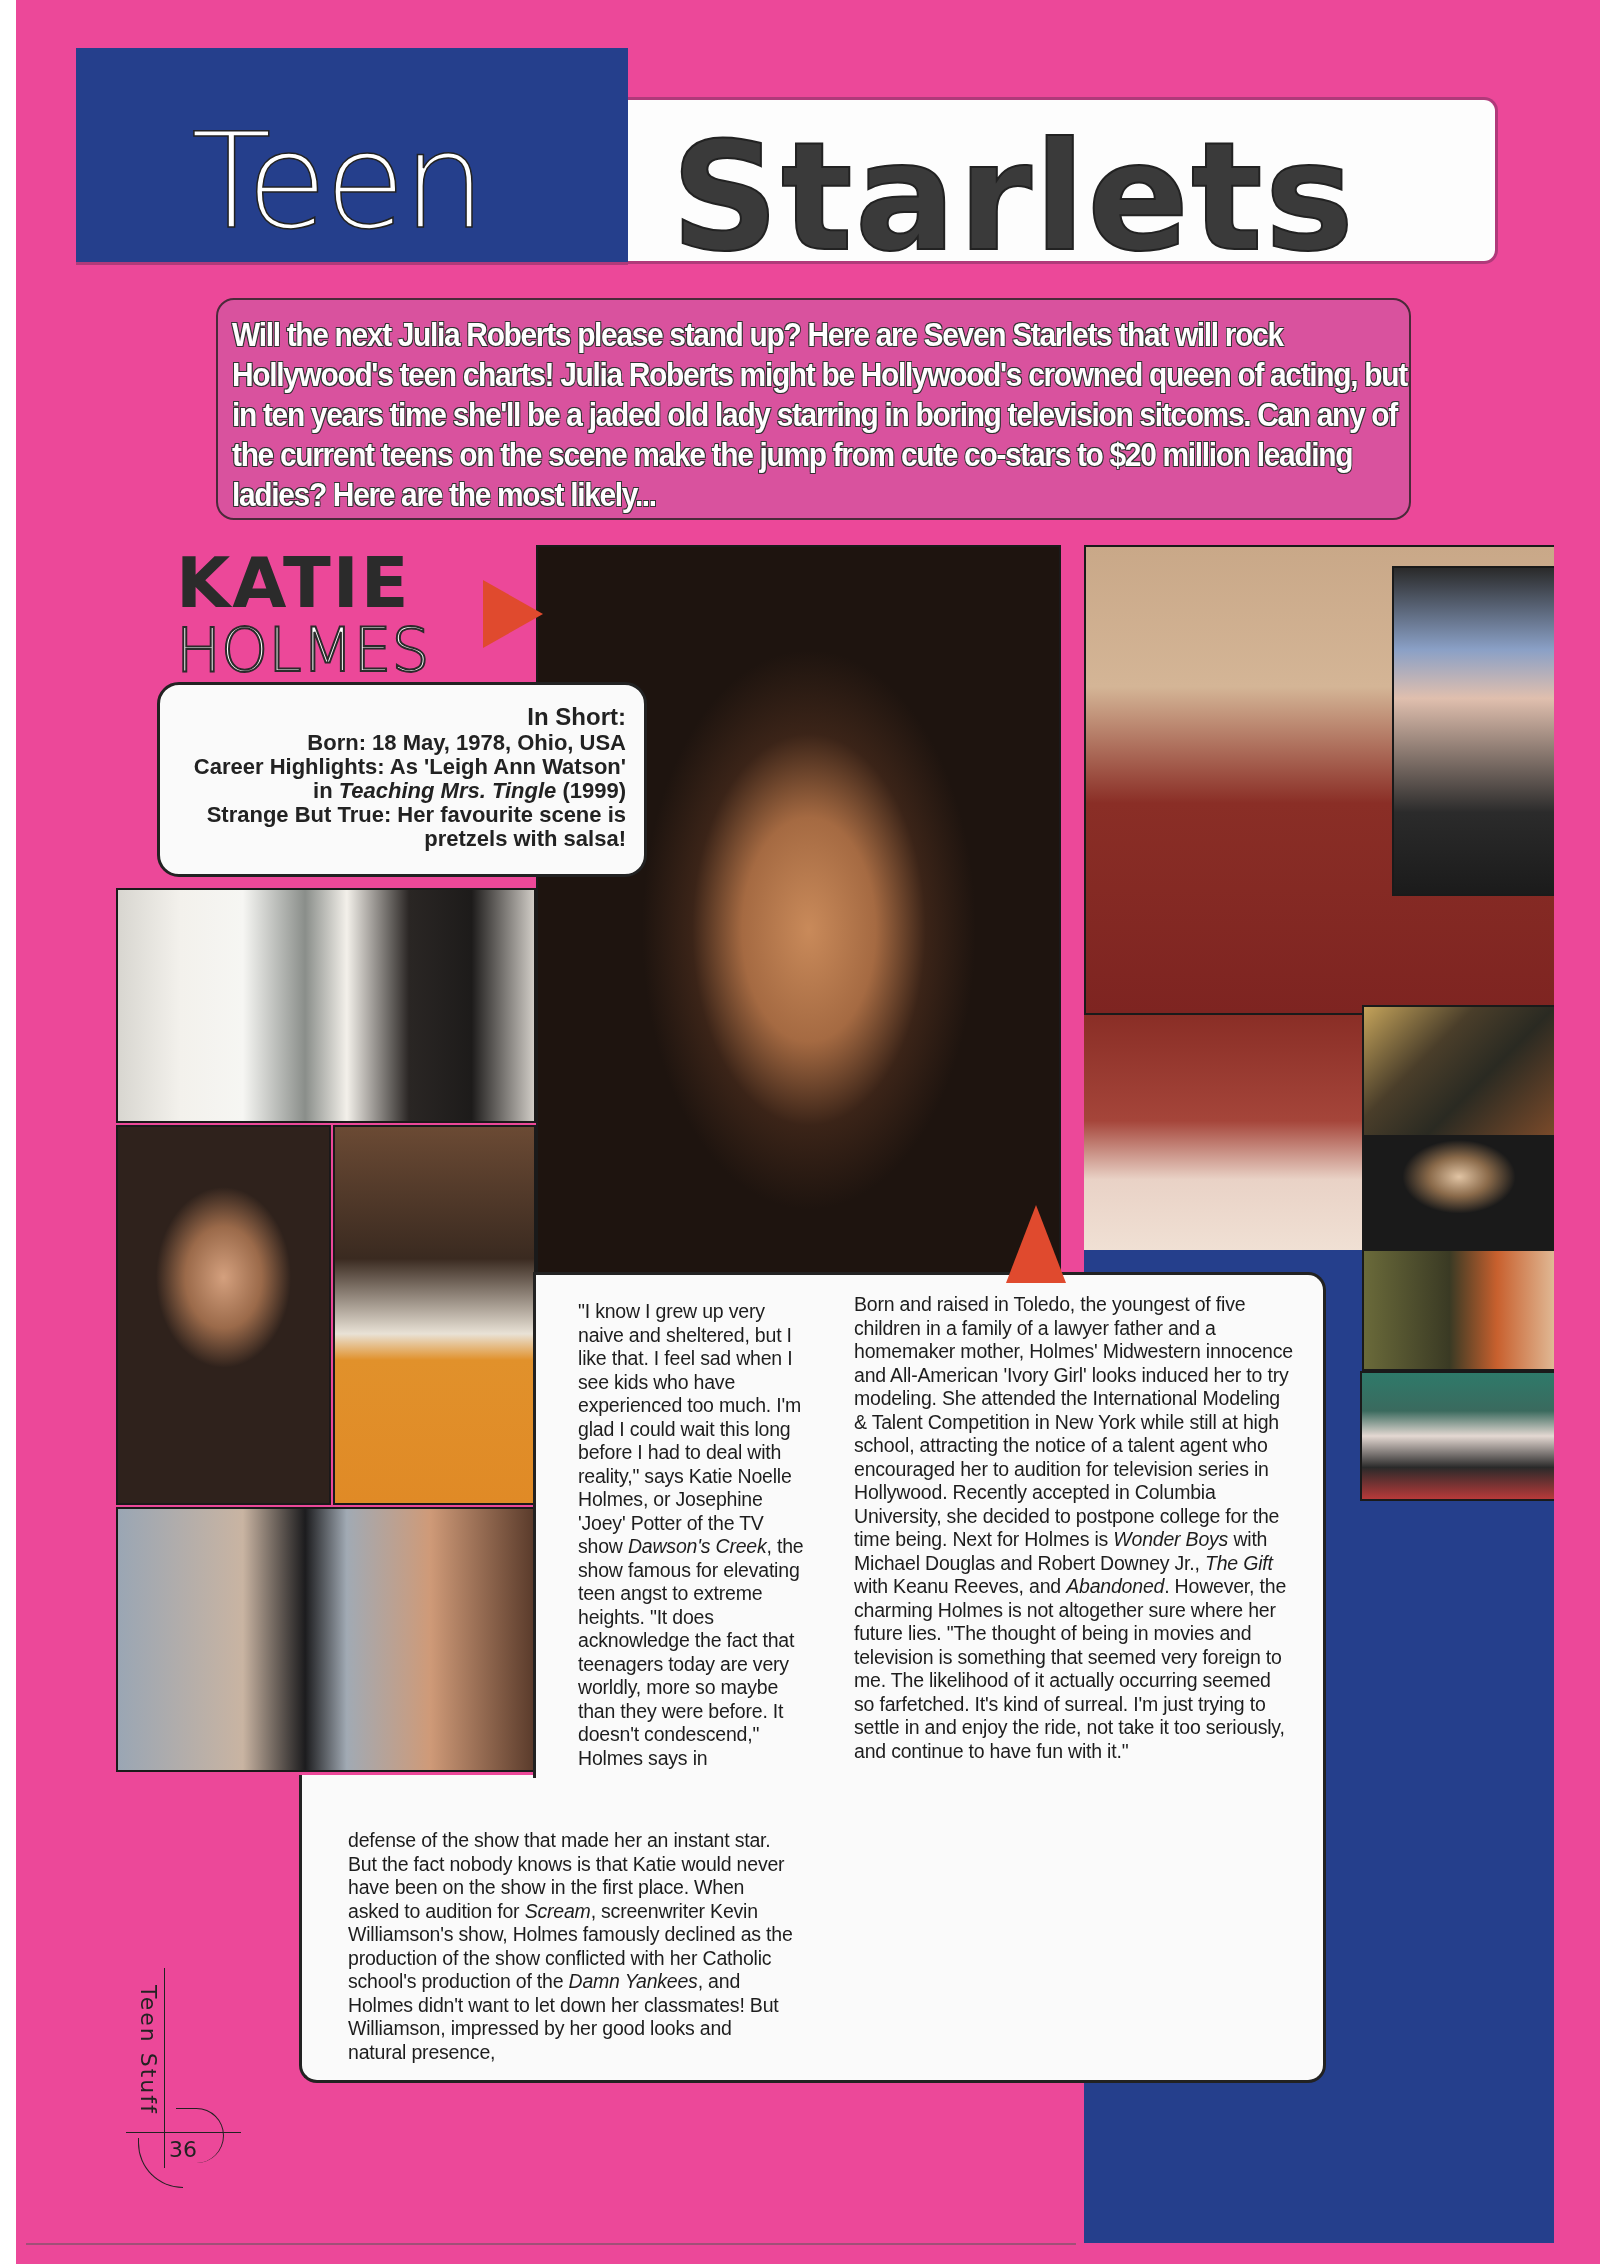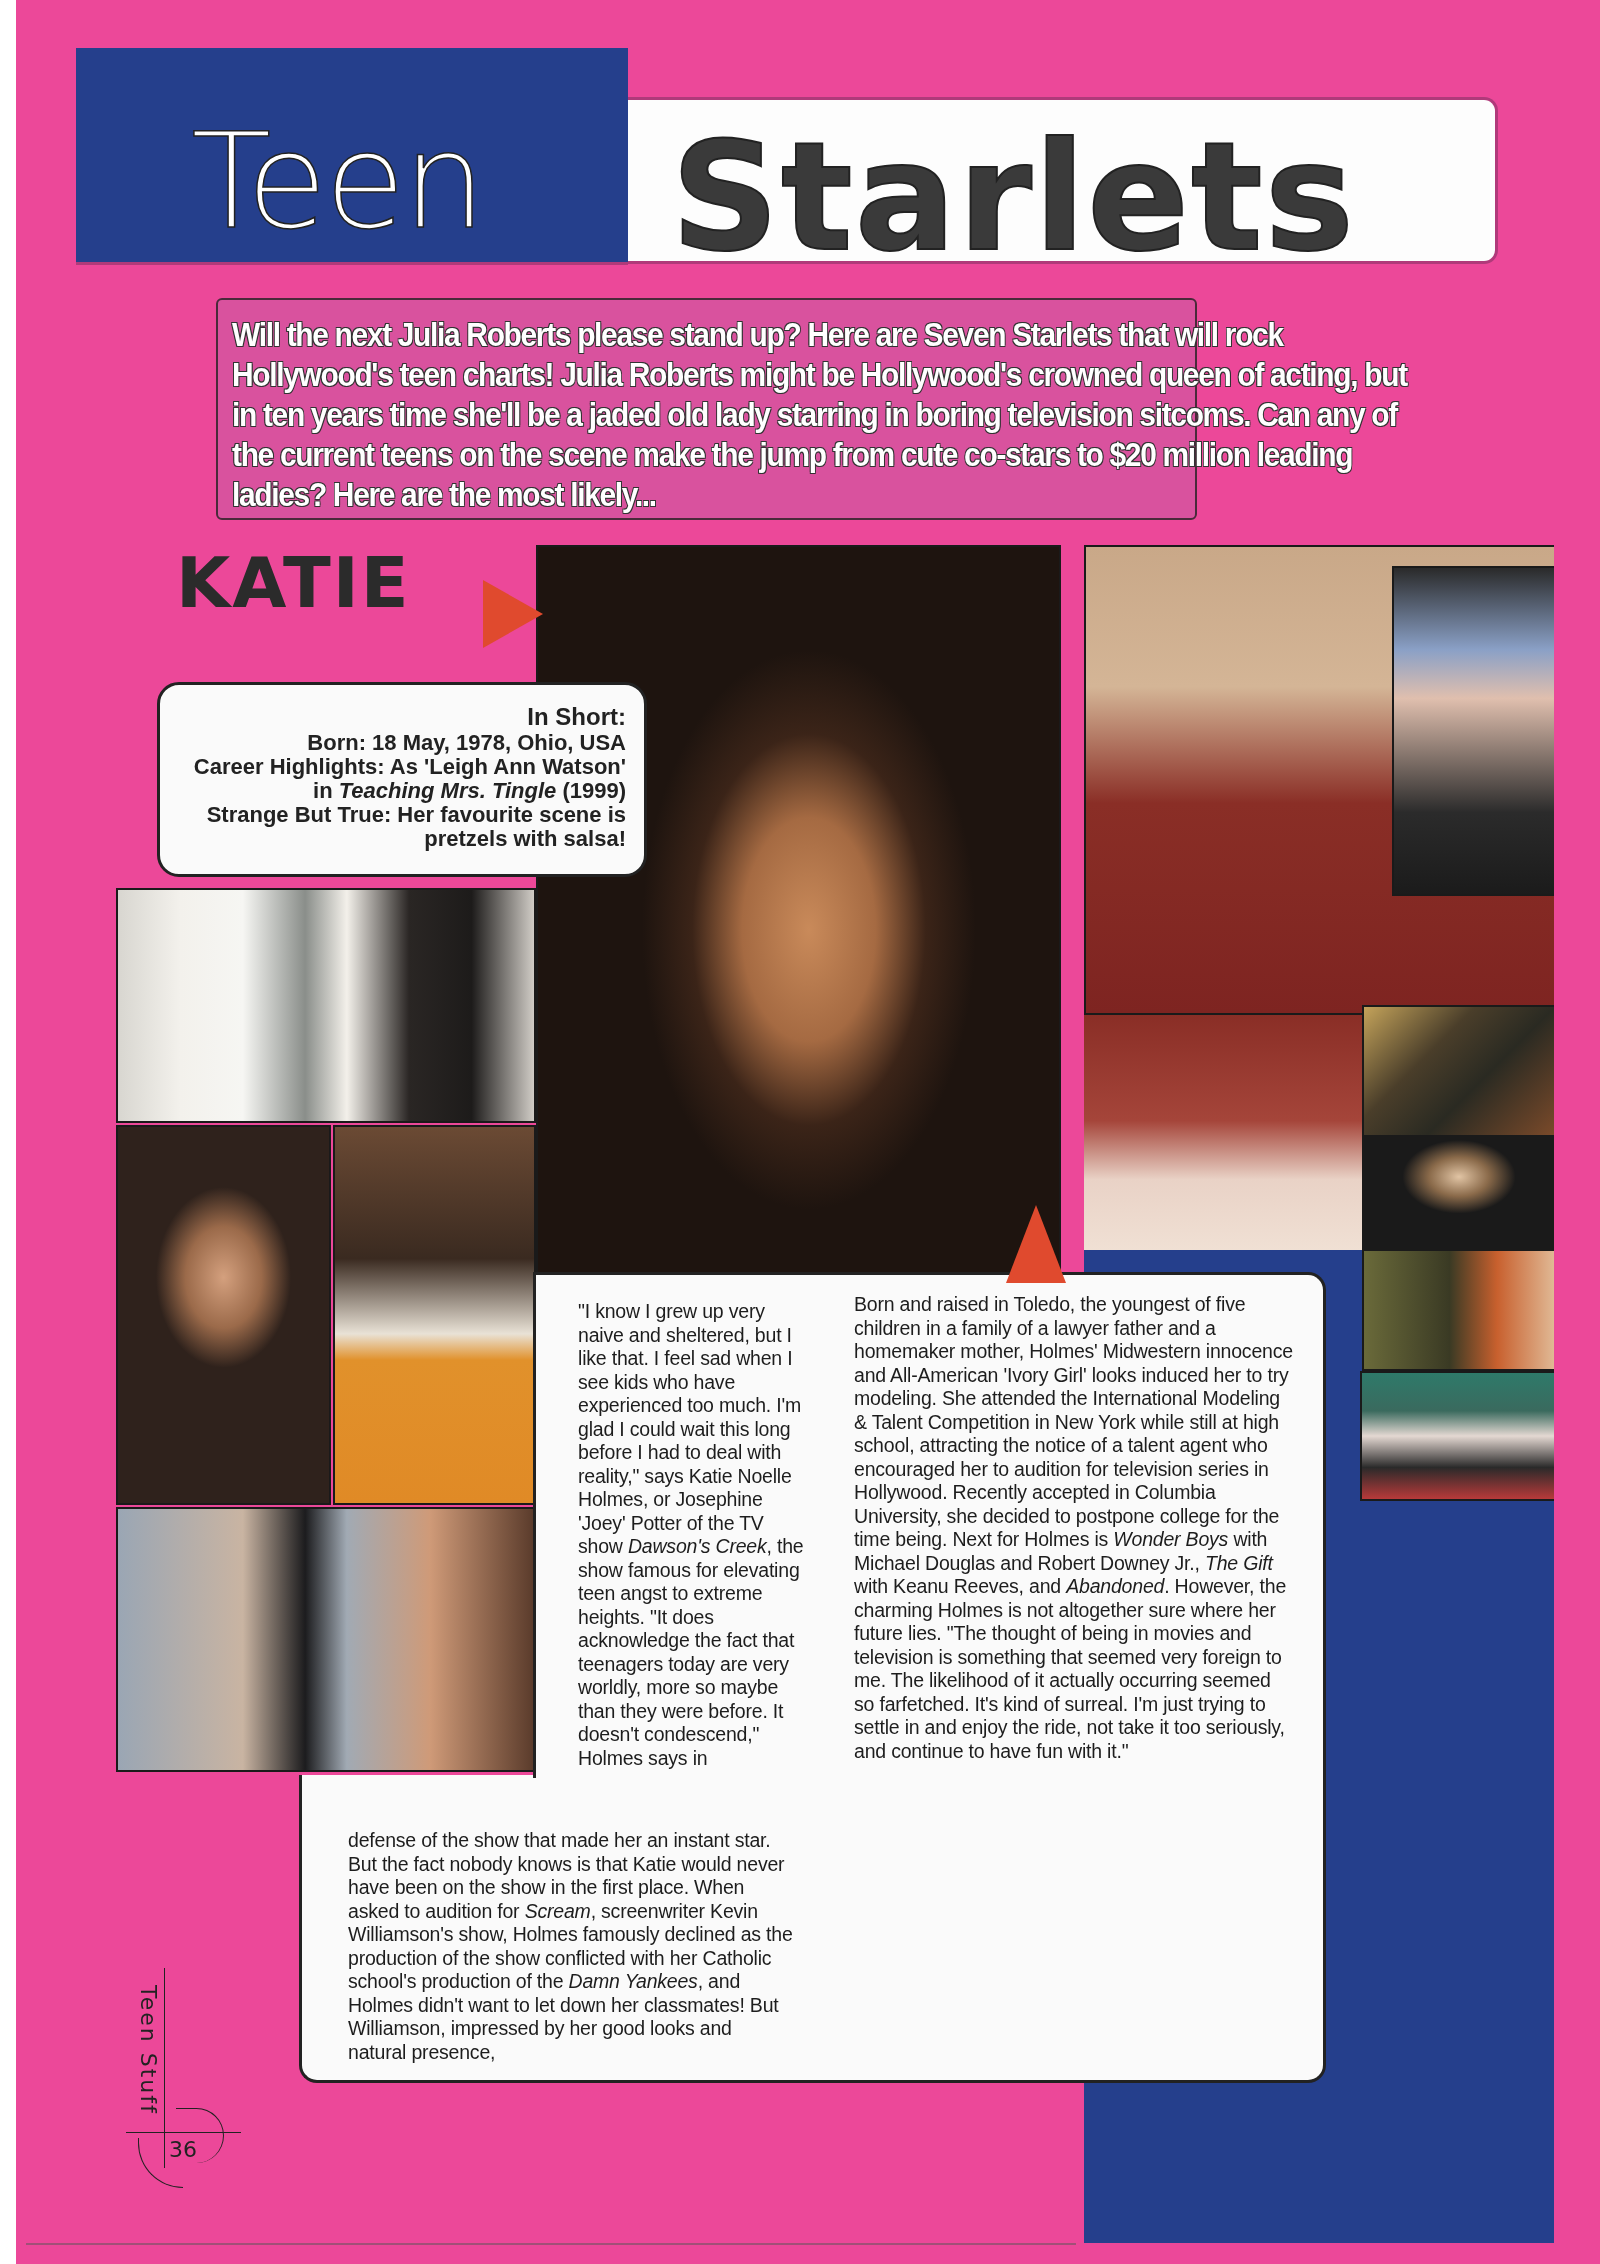--- a/index.html
+++ b/index.html
@@ -9,21 +9,21 @@
     .page { position: absolute; left: 16px; top: 0; width: 1600px; height: 2264px; background: #ec4899; }
 
     
     .hdr-blue { position: absolute; left: 60px; top: 48px; width: 552px; height: 216px; background: #253f8c; }
     .hdr-blue-text { position: absolute; left: 175px; top: 115px; font-family: "DejaVu Sans", sans-serif; font-size: 132px; font-weight: 300; color: #ffffff; letter-spacing: -3px; line-height: 1; -webkit-text-stroke: 1.5px #222; }
     .hdr-box { position: absolute; left: 612px; top: 97px; width: 870px; height: 167px; border: 3px solid #b03a7a; border-left: none; border-radius: 0 14px 14px 0; background: #fdfdfd; }
     .hdr-pink-underline { position: absolute; left: 60px; top: 262px; width: 552px; height: 3px; background: #b03a7a; }
     .hdr-box-text { position: absolute; left: 655px; top: 122px; font-family: "DejaVu Sans", sans-serif; font-weight: bold; font-size: 150px; color: #3a3a3a; letter-spacing: 2px; line-height: 1; -webkit-text-stroke: 2px #222; }
 
     
-    .intro { position: absolute; left: 200px; top: 298px; width: 981px; height: 222px; background: #d9529e; border: 2px solid #4a2a3a; border-radius: 6px; padding: 14px 12px 0 14px; }
+    .intro { position: absolute; left: 200px; top: 298px; width: 1195px; height: 222px; background: #d9529e; border: 2px solid #4a2a3a; border-radius: 18px; padding: 14px 12px 0 14px; }
     .intro p { font-family: "Liberation Sans", sans-serif; font-weight: bold; font-size: 34px; line-height: 40px; color: #ffffff; letter-spacing: -1.5px; transform: scaleX(0.88); transform-origin: left top; width: 1340px; text-shadow: 1px 1px 0 #333, -1px -1px 0 #333, 1px -1px 0 #333, -1px 1px 0 #333; }
 
     
     .name-box { position: absolute; left: 160px; top: 548px; width: 300px; height: 130px; }
     .name-first { position: absolute; left: 0; top: 0; font-family: "DejaVu Sans", sans-serif; font-weight: bold; font-size: 70px; letter-spacing: 2px; color: #2b2b2b; line-height: 70px; text-align: right; }
     .name-last { position: absolute; left: 0; top: 72px; font-family: "DejaVu Sans", sans-serif; font-weight: 300; font-size: 60px; letter-spacing: 0px; color: #fff; -webkit-text-stroke: 2px #2b2b2b; line-height: 60px; }
     .tri-right { position: absolute; left: 467px; top: 580px; width: 0; height: 0; border-top: 34px solid transparent; border-bottom: 34px solid transparent; border-left: 60px solid #e04a2e; z-index: 5; }
 
     
     .inshort { position: absolute; left: 141px; top: 682px; width: 490px; height: 195px; background: #fafafa; border: 3px solid #222; border-radius: 22px; padding: 18px 18px; z-index: 4; }
@@ -94,20 +94,21 @@
   <div class="photo ph-right"></div>
   <div class="photo ph-right-lower"></div>
   <div class="photo ph-inset"></div>
   <div class="photo ph-s1"></div>
   <div class="photo ph-s2"></div>
   <div class="photo ph-s3"></div>
   <div class="photo ph-s4"></div>
 
   <div class="name-box">
     <div class="name-first">KATIE</div>
+    <div class="name-last">HOLMES</div>
   </div>
   <div class="tri-right"></div>
   <div class="tri-up"></div>
 
   <div class="inshort">
     <div class="title">In Short:</div>
     <div>Born: 18 May, 1978, Ohio, USA</div>
     <div>
       <span>Career Highlights: As 'Leigh Ann Watson'</span><br>
       <span>in </span><i>Teaching Mrs. Tingle</i><span> (1999)</span>

